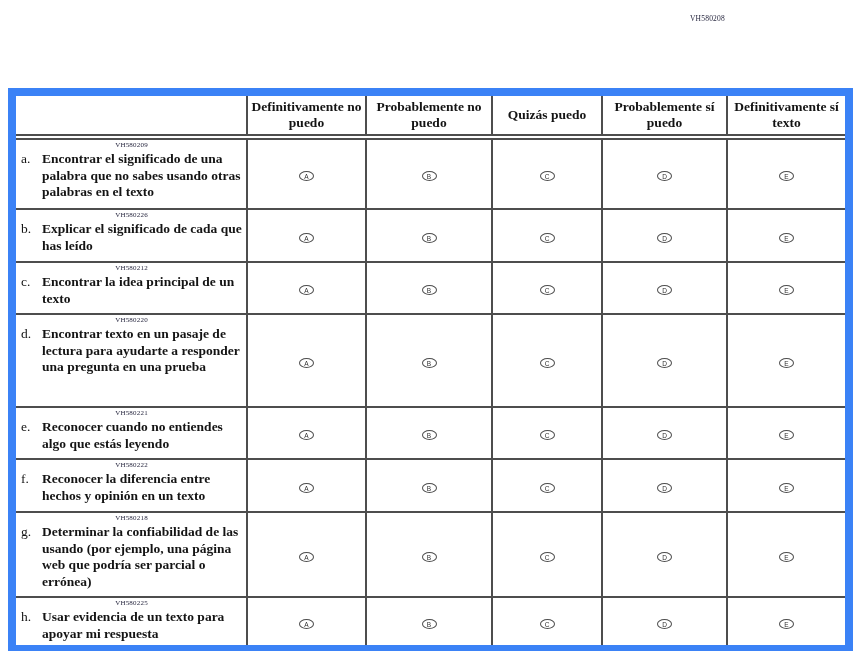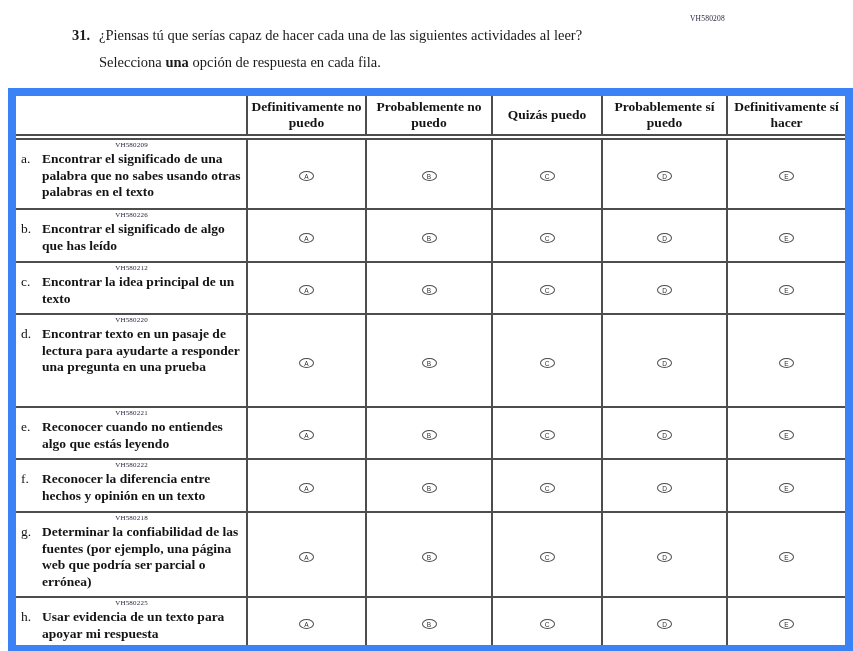--- a/index.html
+++ b/index.html
@@ -111,45 +111,38 @@
     cursor: pointer;
   }
 </style>
 </head>
 <body>
 
 <div class="page">
 
   <div class="acc-code">VH580208</div>
 
-  <div class="question-block">
-    <span class="qnum">31.</span>
-    <div class="qbody">
-      <div class="qtext">¿Piensas tú que serías capaz de hacer cada una de las siguientes actividades al leer?</div>
-      <div class="instruction"><span>Selecciona </span><b>una</b><span> opción de respuesta en cada fila.</span></div>
-    </div>
-  </div>
 
   <table class="survey-table">
     <colgroup>
       <col style="width:235px">
       <col style="width:119px">
       <col style="width:126px">
       <col style="width:110px">
       <col style="width:125px">
       <col style="width:122px">
     </colgroup>
     <thead>
       <tr>
         <th></th>
         <th>Definitivamente no puedo</th>
         <th>Probablemente no puedo</th>
         <th>Quizás puedo</th>
         <th>Probablemente sí puedo</th>
-        <th>Definitivamente sí hacer</th>
+        <th>Definitivamente sí texto</th>
       </tr>
     </thead>
     <tbody>
         <tr>
     <td class="stem-cell">
       <div class="row-code">VH580209</div>
       <div class="stem">
         <span class="letter">a.</span>
         <span class="stem-text">Encontrar el significado de una palabra que no sabes usando otras palabras en el texto</span>
       </div>
@@ -158,21 +151,21 @@
           <td class="opt-cell"><span class="bubble">B</span></td>
           <td class="opt-cell"><span class="bubble">C</span></td>
           <td class="opt-cell"><span class="bubble">D</span></td>
           <td class="opt-cell"><span class="bubble">E</span></td>
         </tr>
         <tr>
     <td class="stem-cell">
       <div class="row-code">VH580226</div>
       <div class="stem">
         <span class="letter">b.</span>
-        <span class="stem-text">Encontrar el significado de algo que has leído</span>
+        <span class="stem-text">Explicar el significado de cada que has leído</span>
       </div>
     </td>
   <td class="opt-cell"><span class="bubble">A</span></td>
           <td class="opt-cell"><span class="bubble">B</span></td>
           <td class="opt-cell"><span class="bubble">C</span></td>
           <td class="opt-cell"><span class="bubble">D</span></td>
           <td class="opt-cell"><span class="bubble">E</span></td>
         </tr>
         <tr>
     <td class="stem-cell">
@@ -228,21 +221,21 @@
           <td class="opt-cell"><span class="bubble">B</span></td>
           <td class="opt-cell"><span class="bubble">C</span></td>
           <td class="opt-cell"><span class="bubble">D</span></td>
           <td class="opt-cell"><span class="bubble">E</span></td>
         </tr>
         <tr>
     <td class="stem-cell">
       <div class="row-code">VH580218</div>
       <div class="stem">
         <span class="letter">g.</span>
-        <span class="stem-text">Determinar la confiabilidad de las fuentes (por ejemplo, una página web que podría ser parcial o errónea)</span>
+        <span class="stem-text">Determinar la confiabilidad de las usando (por ejemplo, una página web que podría ser parcial o errónea)</span>
       </div>
     </td>
   <td class="opt-cell"><span class="bubble">A</span></td>
           <td class="opt-cell"><span class="bubble">B</span></td>
           <td class="opt-cell"><span class="bubble">C</span></td>
           <td class="opt-cell"><span class="bubble">D</span></td>
           <td class="opt-cell"><span class="bubble">E</span></td>
         </tr>
         <tr>
     <td class="stem-cell">

